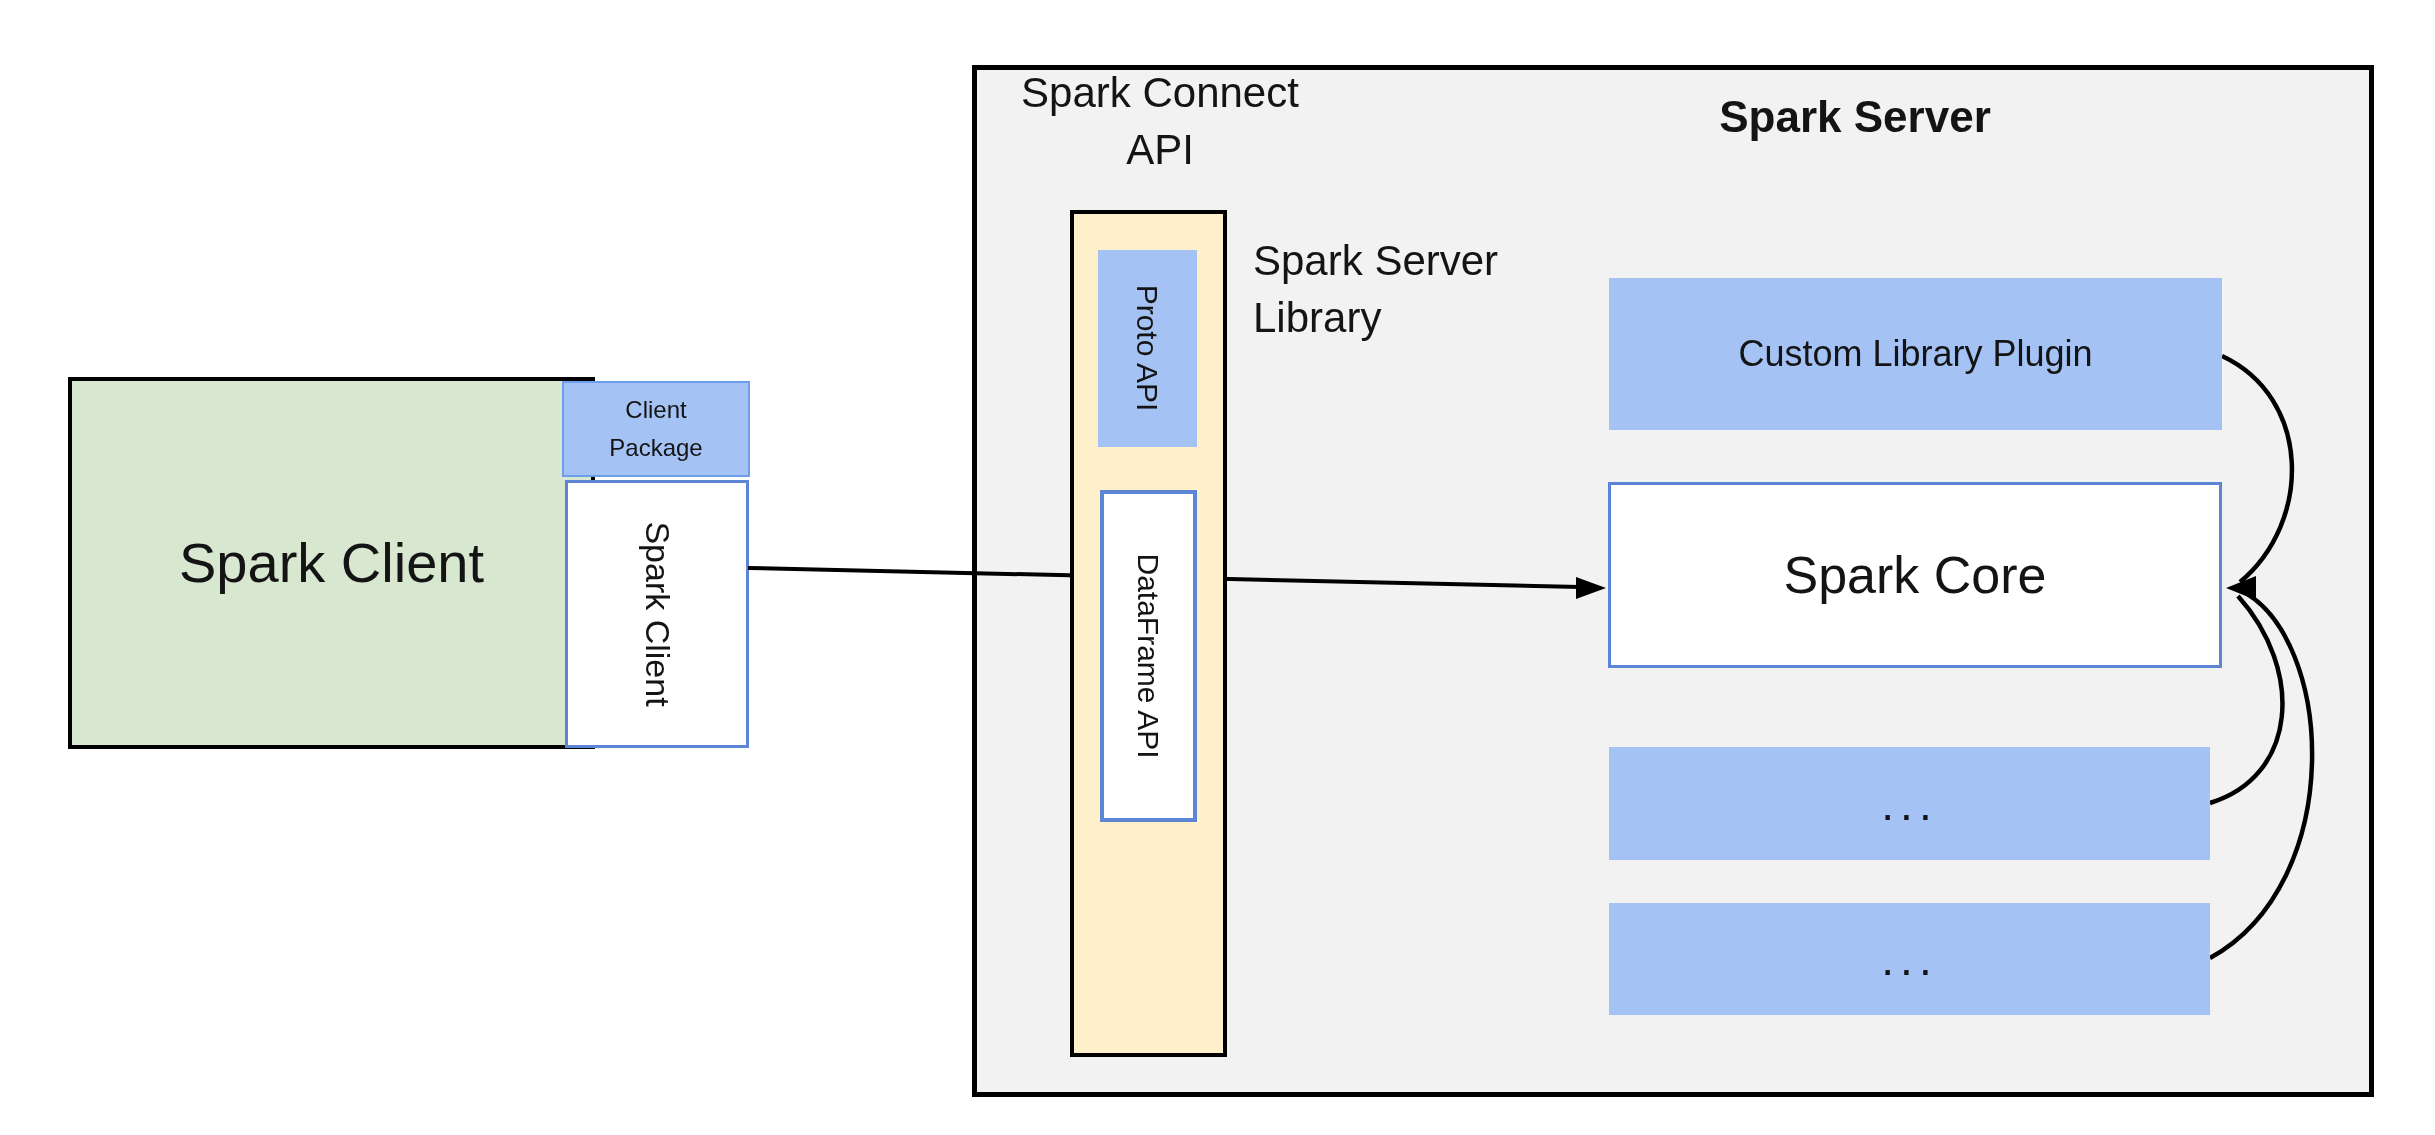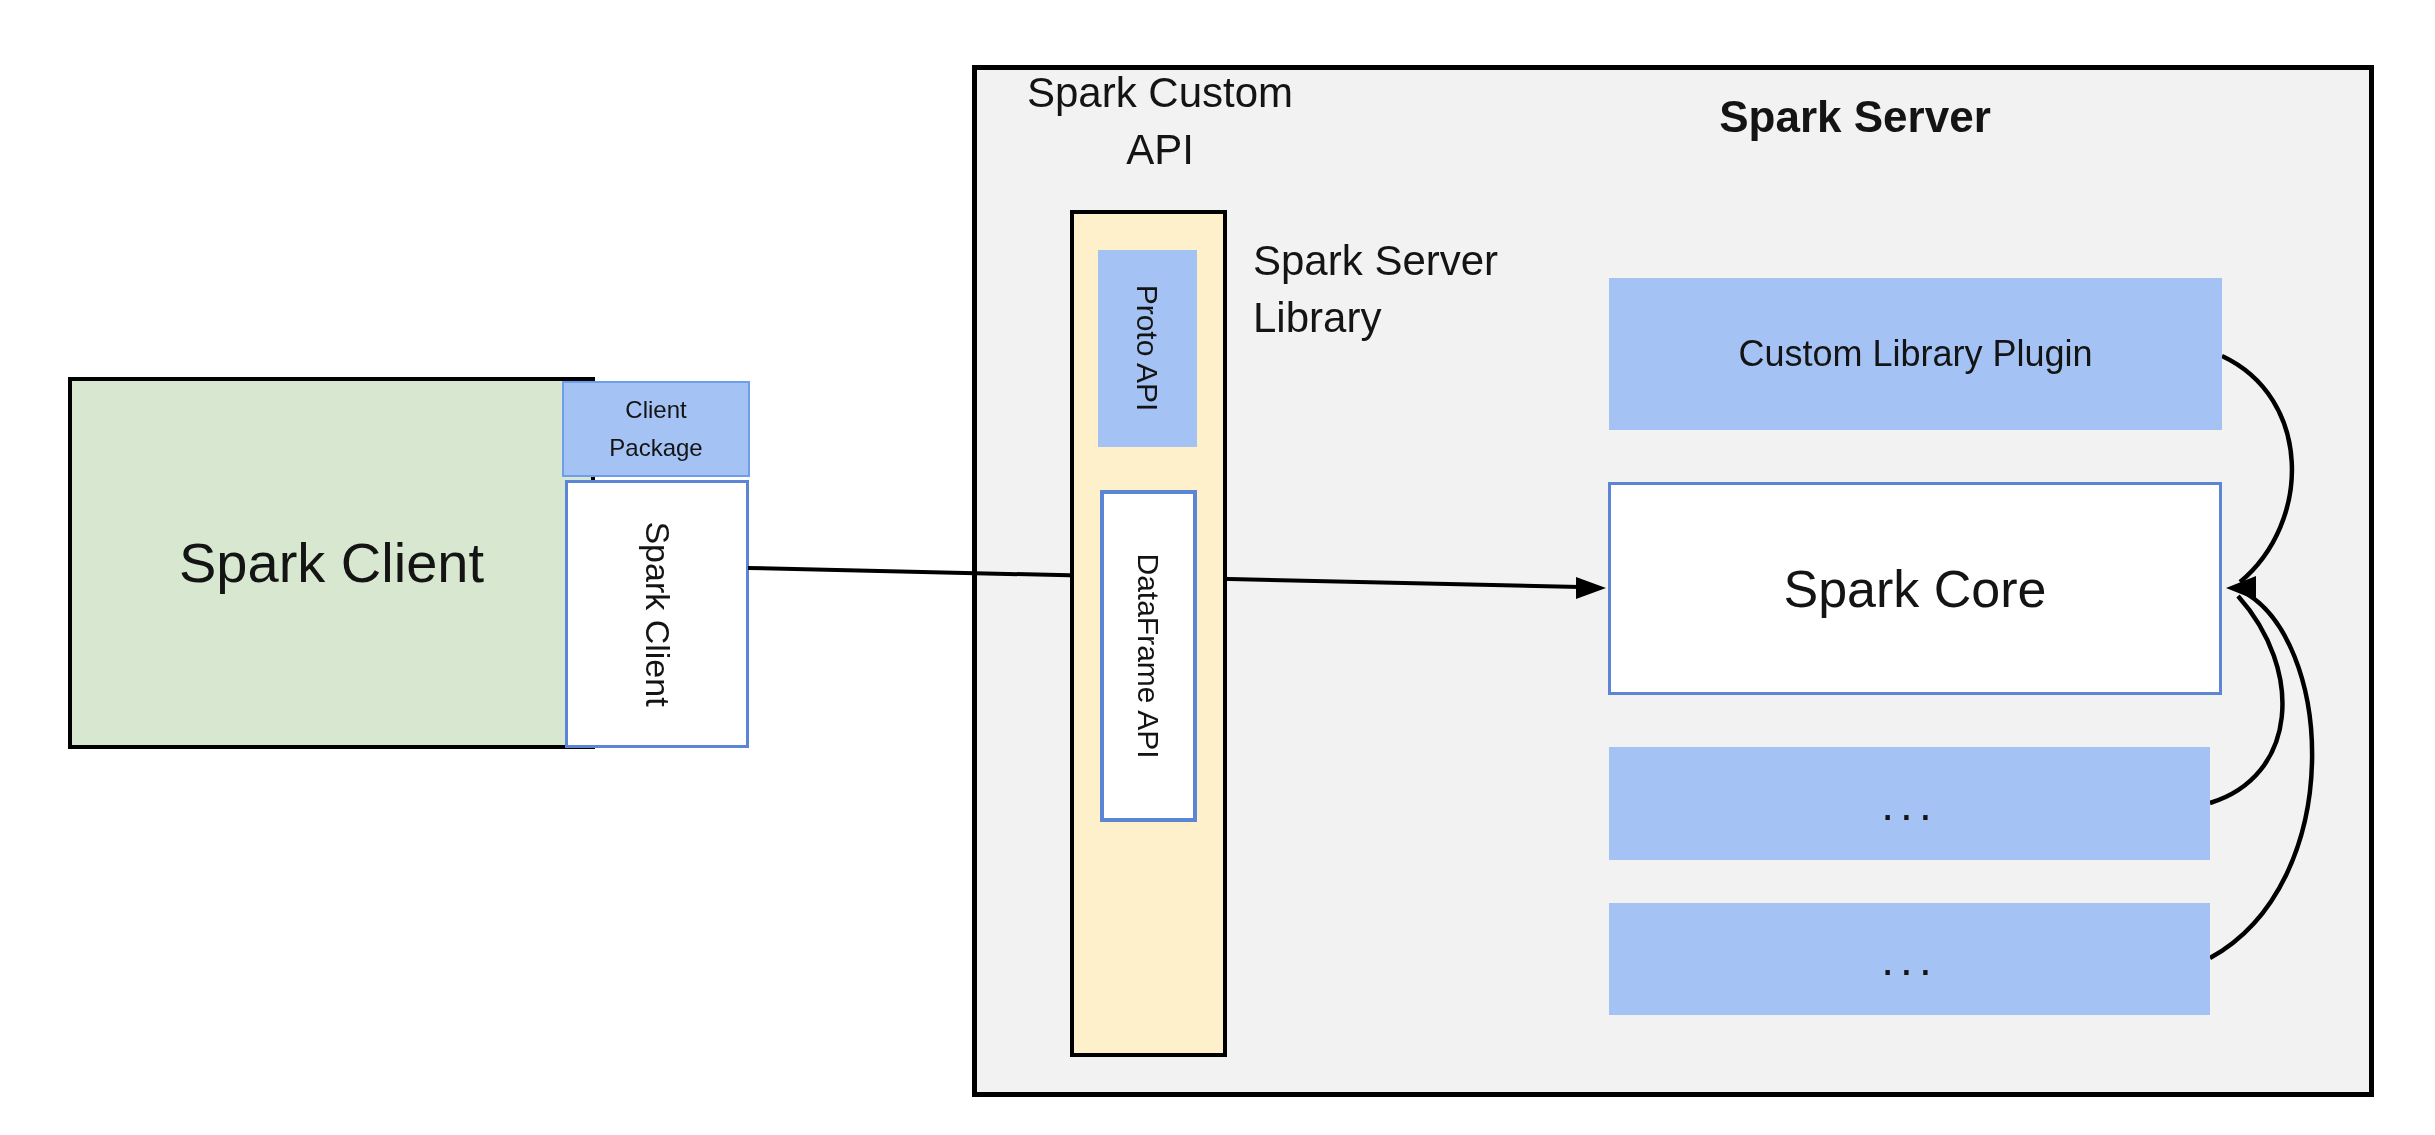--- a/index.html
+++ b/index.html
@@ -70,21 +70,21 @@
     z-index: 4;
   }
 
   
   .plugin-box {
     left: 1609px; top: 278px; width: 613px; height: 152px;
     background: var(--accent_blue_fill, #a4c2f4);
     font-size: 36px; z-index: 2;
   }
   .core-box {
-    left: 1608px; top: 482px; width: 614px; height: 213px;
+    left: 1608px; top: 482px; width: 614px; height: 186px;
     background: #ffffff;
     border: 3px solid var(--blue_border, #5c85d6);
     box-sizing: border-box;
     font-size: 52px; z-index: 2;
   }
   .dots-box {
     background: var(--accent_blue_fill, #a4c2f4);
     font-size: 46px; letter-spacing: 6px; z-index: 2;
   }
   .dots-1 { left: 1609px; top: 747px; width: 601px; height: 113px; }
@@ -116,21 +116,21 @@
     <line x1="748" y1="568" x2="1580" y2="587" stroke="#000" stroke-width="4"></line>
     <polygon points="1606,588 1576,577 1576,599" fill="#000"></polygon>
 
     <path d="M 2222 356 C 2312 398 2312 522 2240 582" fill="none" stroke="#000" stroke-width="4.5"></path>
     <path d="M 2210 803 C 2298 776 2304 670 2238 596" fill="none" stroke="#000" stroke-width="4.5"></path>
     <path d="M 2210 958 C 2348 882 2334 636 2240 590" fill="none" stroke="#000" stroke-width="4.5"></path>
     <polygon points="2226,588 2256,576 2256,600" fill="#000"></polygon>
   </svg>
 
   <div class="abs lbl-connect-api">
-    <div>Spark Custom</div>
+    <div>Spark Connect</div>
     <div>API</div>
   </div>
   <div class="abs lbl-spark-server">Spark Server</div>
   <div class="abs lbl-server-library">
     <div>Spark Server</div>
     <div>Library</div>
   </div>
 
   <div class="abs center client-app-box">
     <div>

